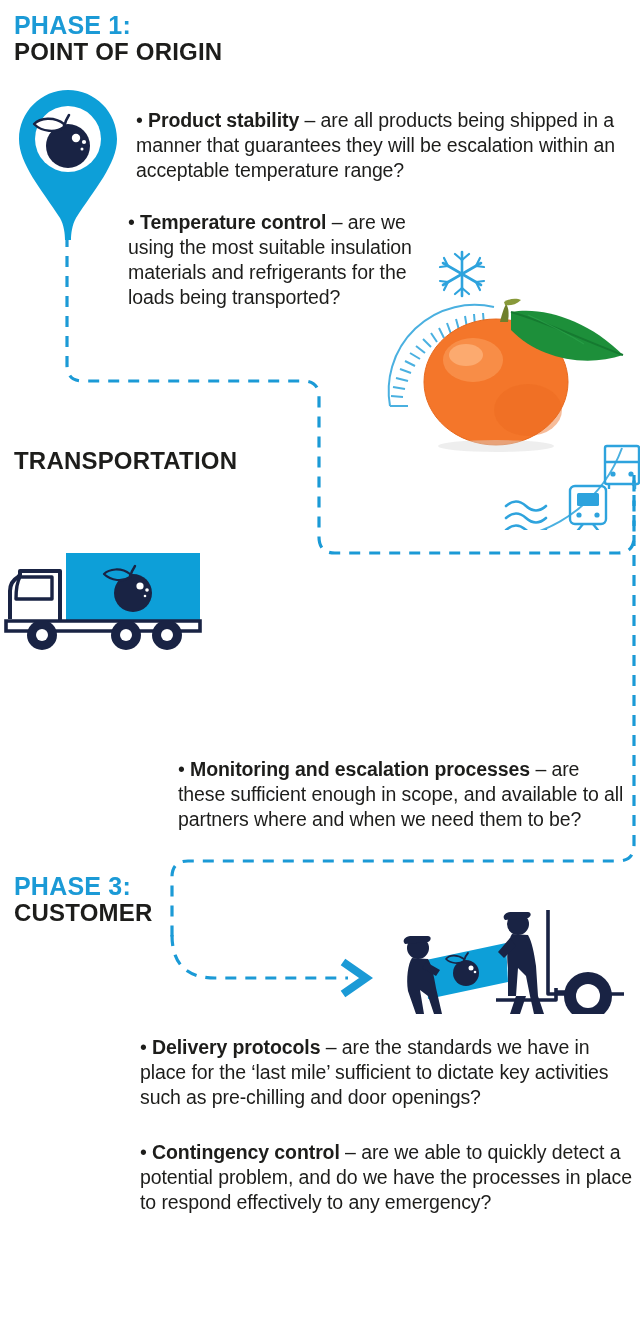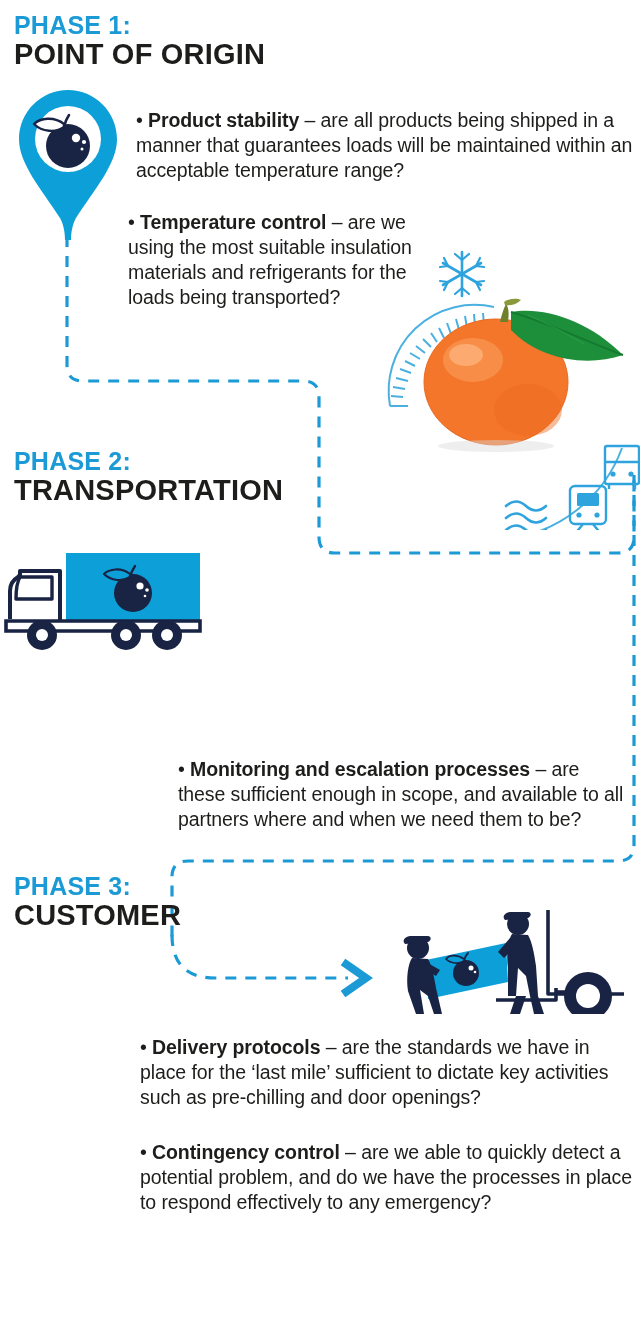--- a/index.html
+++ b/index.html
@@ -10,21 +10,21 @@
   }
   .stage{position:relative;width:538px;height:1319px;}
 
   
   .phase-head{position:absolute;}
   .phase-kicker{
     font-size:25px;font-weight:bold;color:#1b9ad6;
     letter-spacing:0.2px;line-height:1.08;margin:0;
   }
   .phase-title{
-    font-size:29px;font-weight:bold;color:#1d1d1b;
+    font-size:24px;font-weight:bold;color:#1d1d1b;
     letter-spacing:0.2px;line-height:1.08;margin:0;
   }
 
   
   .copy{
     position:absolute;
     font-size:19.5px;line-height:1.28;color:#1d1d1b;
     letter-spacing:-0.1px;
   }
   .copy b{font-weight:bold;}
@@ -75,21 +75,21 @@
     <path d="M52 41 C53 36 55 32 57 29" fill="none" stroke="#192344" stroke-width="2.6" stroke-linecap="round"></path>
     <circle cx="64" cy="52" r="4.2" fill="#ffffff"></circle>
     <circle cx="72" cy="56" r="2.1" fill="#ffffff"></circle>
     <circle cx="70" cy="63" r="1.5" fill="#ffffff"></circle>
   </svg>
 
   <div class="copy" style="left:136px;top:108px;width:500px;">
     <span>•</span>
     <b>Product stability</b>
     <span>–</span>
-    <span>are all products being shipped in a manner that guarantees loads will be maintained within an acceptable temperature range?</span>
+    <span>are all products being shipped in a manner that guarantees they will be escalation within an acceptable temperature range?</span>
   </div>
 
   <div class="copy" style="left:128px;top:210px;width:300px;">
     <span>•</span>
     <b>Temperature control</b>
     <span>–</span>
     <span>are we using the most suitable insulation materials and refrigerants for the loads being transported?</span>
   </div>
 
   <svg class="art" style="left:378px;top:250px;width:262px;height:280px;" viewBox="0 0 262 280">
@@ -174,21 +174,20 @@
     </g>
 
     <g stroke="#2ea3dd" stroke-width="2.6" fill="none" stroke-linecap="round">
       <path d="M128 256 q10 -9 20 0 t20 0"></path>
       <path d="M128 268 q10 -9 20 0 t20 0"></path>
       <path d="M128 280 q10 -9 20 0 t20 0"></path>
     </g>
   </svg>
 
   <div class="phase-head" style="left:14px;top:448px;">
-    <div class="phase-kicker">PHASE 2:</div>
     <div class="phase-title">TRANSPORTATION</div>
   </div>
 
   <svg class="art" style="left:2px;top:545px;width:232px;height:112px;" viewBox="0 0 232 112">
     <rect x="64" y="8" width="134" height="68" fill="#0d9fd8"></rect>
     <path d="M8 74 L8 46 C8 40 11 35 16 32 L18 30 L18 26 L58 26 L58 76" fill="#ffffff" stroke="#192344" stroke-width="4" stroke-linejoin="round"></path>
     <path d="M18 32 L50 32 L50 54 L14 54 C14 44 15 37 18 32 Z" fill="#ffffff" stroke="#192344" stroke-width="3.4" stroke-linejoin="round"></path>
     <path d="M4 76 L198 76 L198 86 L4 86 Z" fill="#ffffff" stroke="#192344" stroke-width="3.6"></path>
     <circle cx="40" cy="90" r="15" fill="#192344"></circle>
       <circle cx="40" cy="90" r="6" fill="#ffffff"></circle>

